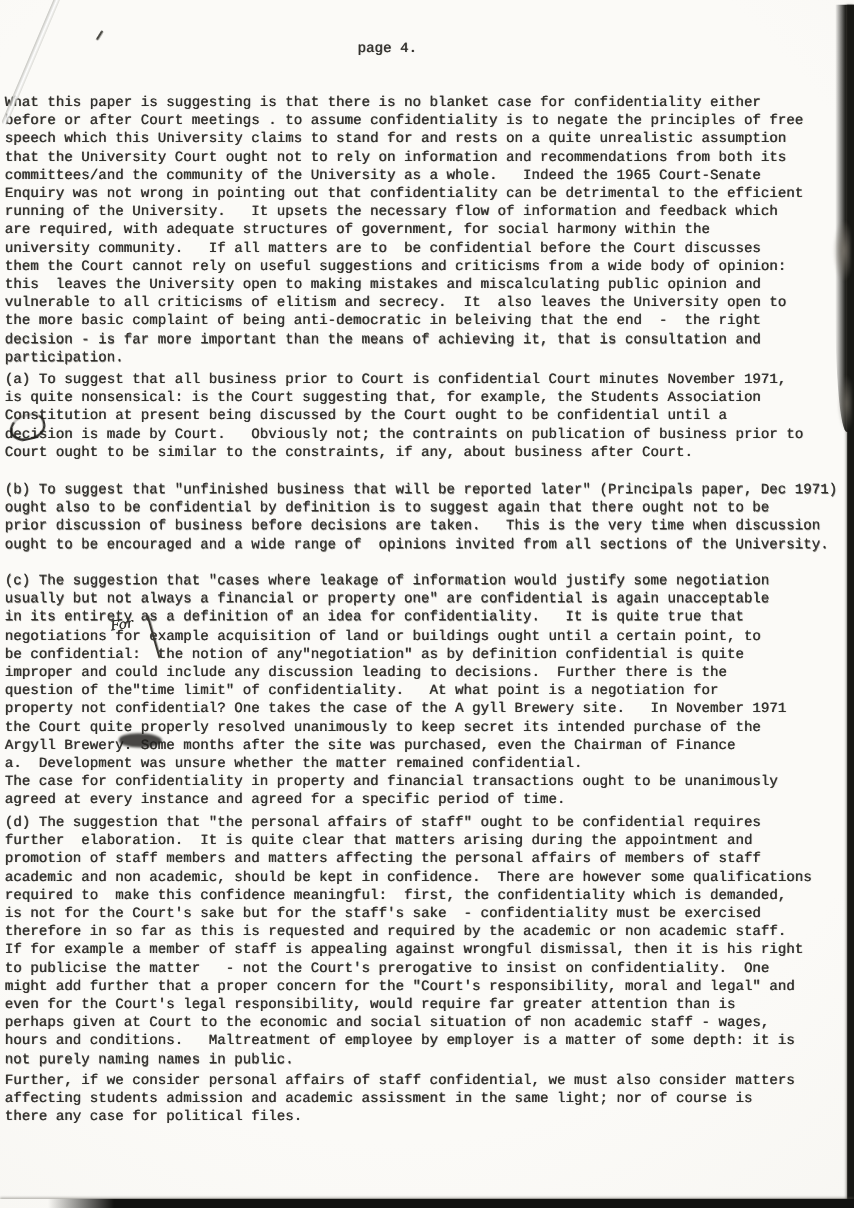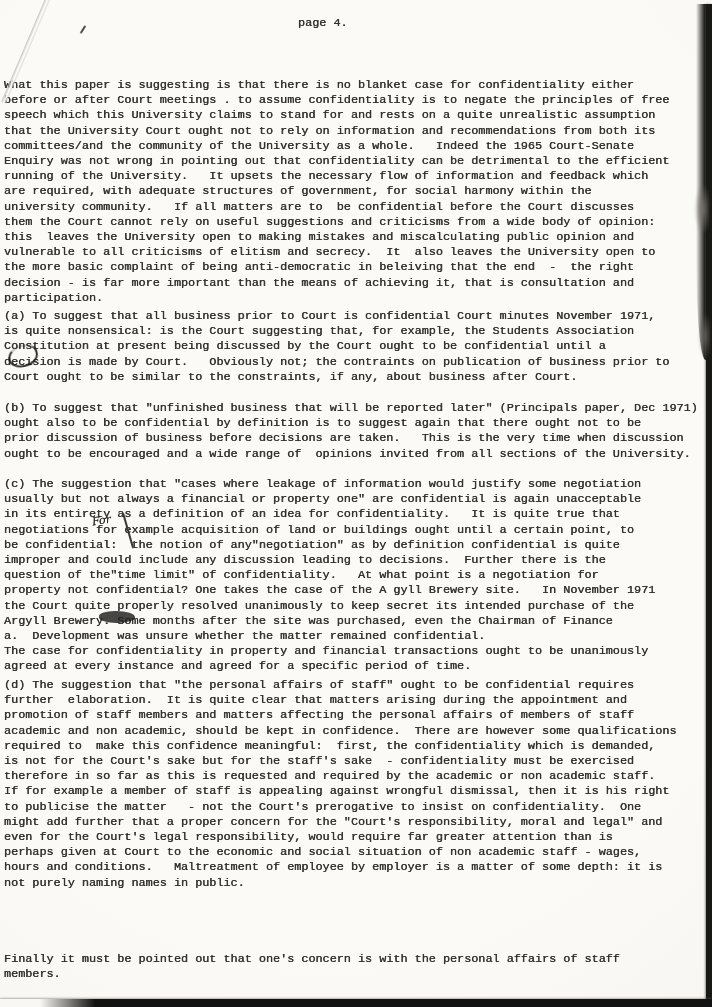--- a/index.html
+++ b/index.html
@@ -11,21 +11,21 @@
       radial-gradient(ellipse 130% 105% at 46% 42%, #fbfaf7 50%, #f3f2ed 92%, #ecebe5 100%);
     font-family:"Liberation Mono","DejaVu Sans Mono",monospace;
     color:#32312d;
   }
   .typed{
     font-size:11.8px;
     line-height:15.2px;
     letter-spacing:0;
     text-shadow:0.3px 0.3px 0.6px rgba(40,38,34,0.75), -0.2px 0 0.4px rgba(40,38,34,0.35);
   }
-  .page-header{position:absolute;left:298px;top:16px;}
+  .page-header{position:absolute;left:298px;top:33px;}
   .para{position:absolute;left:4px;width:706px;white-space:pre-wrap;}
   .p0{top:78px}
   .p1{top:309px}
   .p2{top:401px}
   .p3{top:477px}
   .p4{top:678px}
   .p5{top:893px}
   .p6{top:952px}
 
   
@@ -143,22 +143,23 @@
 required to  make this confidence meaningful:  first, the confidentiality which is demanded,
 is not for the Court's sake but for the staff's sake  - confidentiality must be exercised
 therefore in so far as this is requested and required by the academic or non academic staff.
 If for example a member of staff is appealing against wrongful dismissal, then it is his right
 to publicise the matter   - not the Court's prerogative to insist on confidentiality.  One
 might add further that a proper concern for the "Court's responsibility, moral and legal" and
 even for the Court's legal responsibility, would require far greater attention than is
 perhaps given at Court to the economic and social situation of non academic staff - wages,
 hours and conditions.   Maltreatment of employee by employer is a matter of some depth: it is
 not purely naming names in public.</div>
-  <div class="para typed p6">Finally it must be pointed out that one's concern is with the personal affairs of staff
-members.</div>
+  <div class="para typed p5">Further, if we consider personal affairs of staff confidential, we must also consider matters
+affecting students admission and academic assissment in the same light; nor of course is
+there any case for political files.</div>
 
   <span class="insertion-word">For</span>
   <div class="insertion-stroke"></div>
 
   <div class="fold-crease"></div>
   <div class="corner-tick"></div>
   <div class="ink-blot"></div>
   <div class="overtype-smudge"></div>
 
   <div class="scan-edge-right-top"></div>

